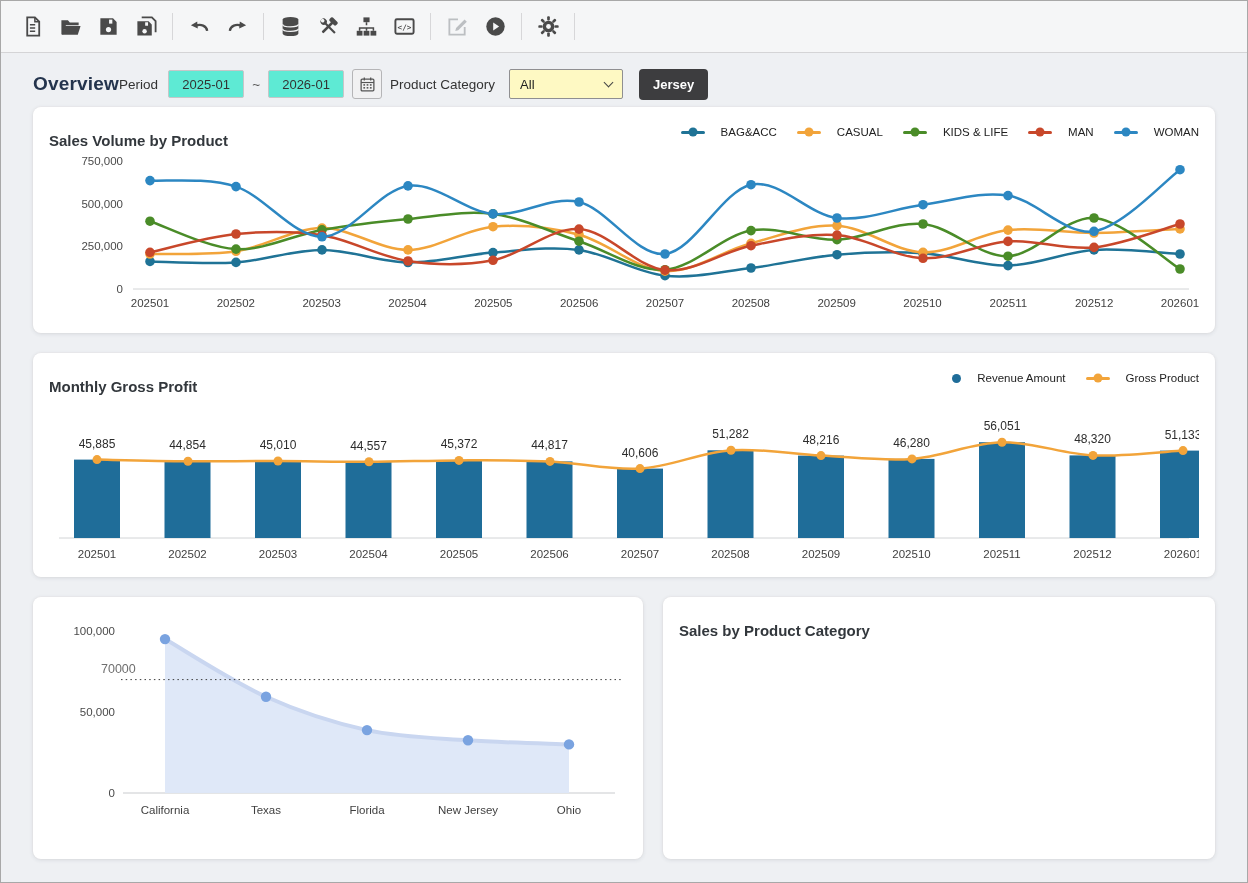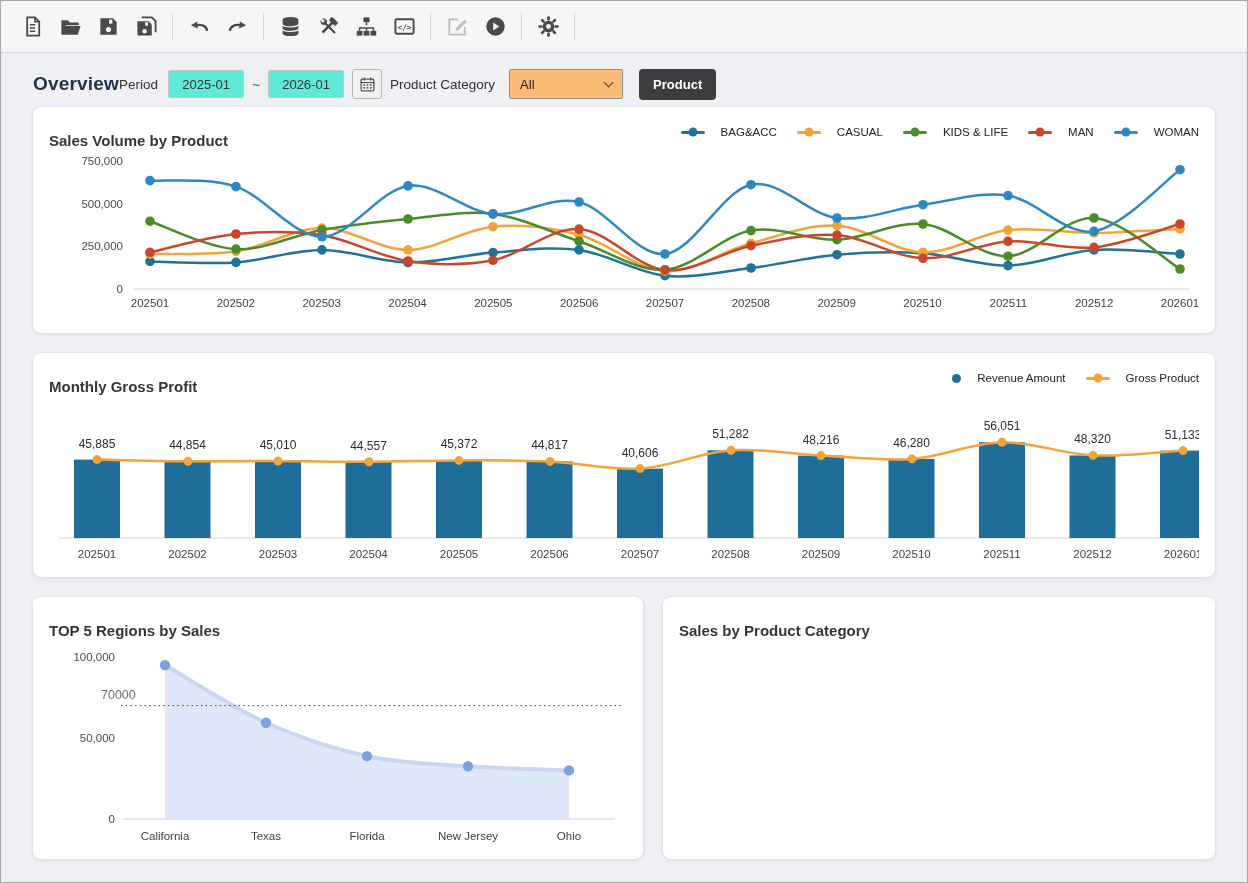--- a/index.html
+++ b/index.html
@@ -21,21 +21,21 @@
   .page-header { display:flex; align-items:center; height:42px; }
   .page-title { font-size:19px; font-weight:bold; color:#24344d; letter-spacing:.2px; }
   .controls { display:flex; align-items:center; gap:8px; font-size:13.5px; color:#333; }
   .ctl-label { margin-right:2px; }
   .ctl-input { width:76px; height:28px; border:1px solid #c6c6c8; border-radius:2px;
                text-align:center; font-size:13px; color:#333; background:#5eead4;
                font-family:"Liberation Sans",sans-serif; }
   .tilde { color:#555; }
   .cal-btn { width:30px; height:30px; border:1px solid #b5b5b7; background:#f1f1f2;
              border-radius:3px; display:flex; align-items:center; justify-content:center; cursor:pointer; }
-  .select { width:114px; height:30px; border:1px solid #8f8f91; border-radius:2px; background:#fdba74;
+  .select { width:114px; height:30px; border:1px solid #8f8f91; border-radius:2px; background:#fef9c3;
             display:flex; align-items:center; justify-content:space-between; padding:0 10px;
             font-size:13px; color:#222; cursor:pointer; margin-left:4px; }
   .chevron { width:7px; height:7px; border-right:1.5px solid #444; border-bottom:1.5px solid #444;
              transform:rotate(45deg); margin-top:-3px; }
   .refresh-btn { background:#3d3d3f; color:#fff; font-size:13px; font-weight:bold; border:none;
                  border-radius:4px; height:31px; padding:0 14px; margin-left:8px; cursor:pointer;
                  font-family:"Liberation Sans",sans-serif; }
 
   
   .card { background:#fff; border-radius:8px; padding:12px 16px;
@@ -195,21 +195,21 @@
                 <rect x="10.8" y="15.6" width="2.4" height="2.2"></rect>
                 <rect x="15.4" y="15.6" width="2.4" height="2.2"></rect>
             </g>
           </svg>
         </span>
         <span class="ctl-label" style="">Product Category</span>
         <div class="select">
           <span>All</span>
           <span class="chevron"></span>
         </div>
-        <button class="refresh-btn">Product</button>
+        <button class="refresh-btn">Jersey</button>
       </div>
     </div>
 
     <div class="card" id="card-sales-volume">
       <div class="card-head">
         <div class="card-title">Sales Volume by Product</div>
         <div class="legend" id="legend-sales-volume">
             <div class="legend-item">
               <span class="lg-line" style="background:#1f7396">
                 <span class="lg-dot" style="background:#1f7396"></span>
@@ -417,23 +417,20 @@
           <text x="772" y="52.6" text-anchor="middle" font-size="12" fill="#2d2d2d">48,216</text>
           <text x="862.5" y="55.9" text-anchor="middle" font-size="12" fill="#2d2d2d">46,280</text>
           <text x="953" y="39.2" text-anchor="middle" font-size="12" fill="#2d2d2d">56,051</text>
           <text x="1043.5" y="52.4" text-anchor="middle" font-size="12" fill="#2d2d2d">48,320</text>
           <text x="1134" y="47.6" text-anchor="middle" font-size="12" fill="#2d2d2d">51,133</text>
         </svg>
     </div>
 
     <div class="bottom-row">
       <div class="card" id="card-top5">
-        <div class="card-head">
-          <div class="card-title">TOP 5 Regions by Sales</div>
-        </div>
         <svg class="chart" id="chart-top5" width="578" height="212">
             <text x="66" y="26" text-anchor="end" font-size="11.5" fill="#4a4a4a">100,000</text>
             <text x="66" y="107" text-anchor="end" font-size="11.5" fill="#4a4a4a">50,000</text>
             <text x="66" y="188" text-anchor="end" font-size="11.5" fill="#4a4a4a">0</text>
             <line x1="74" y1="184" x2="566" y2="184" stroke="#c9cbce" stroke-width="1"></line>
             <text x="116" y="205" text-anchor="middle" font-size="11.5" fill="#3f3f3f">California</text>
             <text x="217" y="205" text-anchor="middle" font-size="11.5" fill="#3f3f3f">Texas</text>
             <text x="318" y="205" text-anchor="middle" font-size="11.5" fill="#3f3f3f">Florida</text>
             <text x="419" y="205" text-anchor="middle" font-size="11.5" fill="#3f3f3f">New Jersey</text>
             <text x="520" y="205" text-anchor="middle" font-size="11.5" fill="#3f3f3f">Ohio</text>

